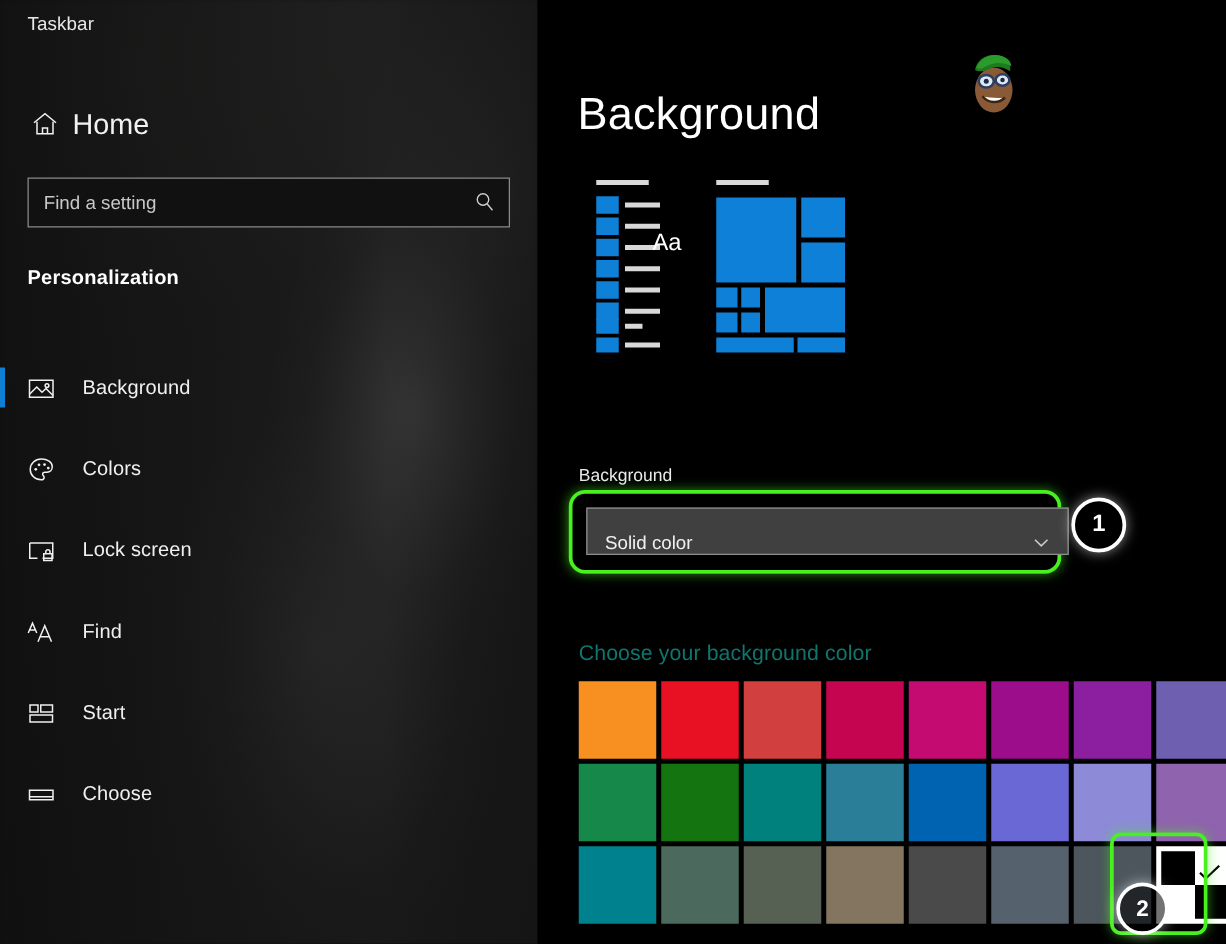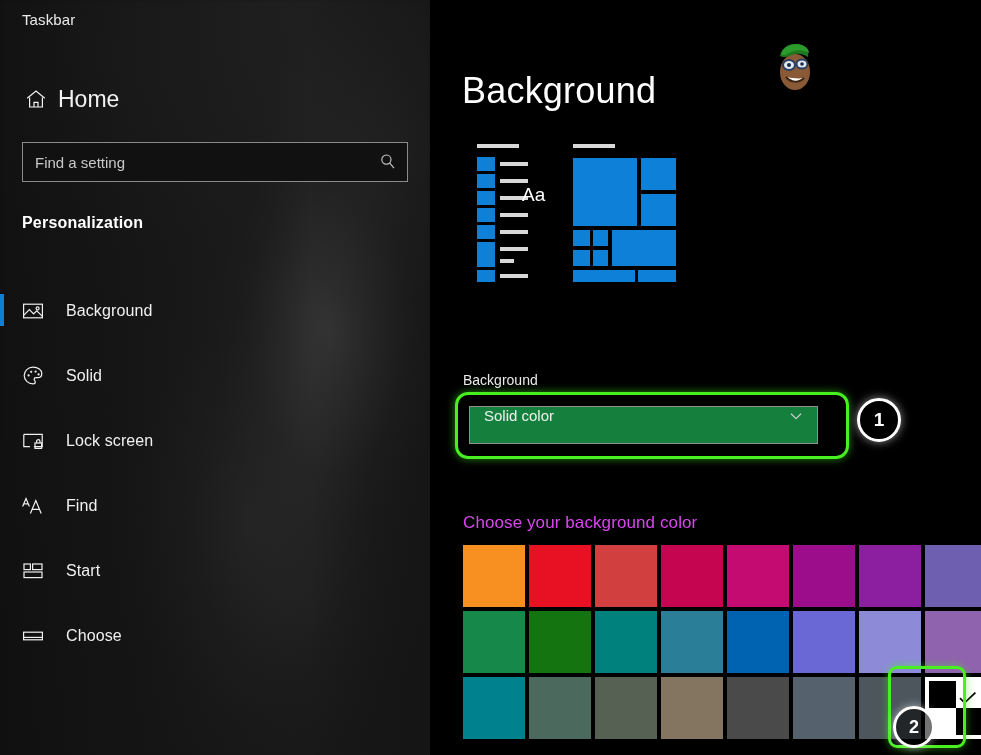--- a/index.html
+++ b/index.html
@@ -103,41 +103,41 @@
   .lbl-background{
     position:absolute;left:463px;top:372px;
     font-size:14px;color:#eaeaea;
   }
   .dd-hl{
     position:absolute;left:455px;top:392px;width:394px;height:67px;
     border:3px solid #49f020;border-radius:13px;box-sizing:border-box;
     box-shadow:0 0 9px rgba(73,240,32,.55);
   }
   .dropdown{
-    position:absolute;left:469px;top:406px;width:349px;height:38px;
-    background:#15803d;border:1px solid #8f8f8f;box-sizing:border-box;
-    display:flex;align-items:flex-start;cursor:default;
+    position:absolute;left:469px;top:406px;width:386px;height:38px;
+    background:#404040;border:1px solid #8f8f8f;box-sizing:border-box;
+    display:flex;align-items:flex-end;cursor:default;
   }
   .dropdown .dtxt{flex:1;font-size:15px;color:#f0f0f0;padding-left:14px;}
   .dropdown .chev{width:42px;display:flex;align-items:center;justify-content:center;}
 
   .badge{
     position:absolute;width:44px;height:44px;border-radius:50%;
     border:3px solid #ffffff;box-sizing:border-box;
     display:flex;align-items:center;justify-content:center;
     color:#ffffff;font-size:19px;font-weight:bold;
     background:rgba(0,0,0,.55);
     box-shadow:0 0 10px rgba(255,255,255,.55);
   }
   #badge-1{left:857px;top:398px;}
   #badge-2{left:893px;top:706px;width:42px;height:42px;font-size:18px;z-index:6;}
 
   .choose-head{
     position:absolute;left:463px;top:513px;
-    font-size:17px;color:#d946ef;letter-spacing:.1px;
+    font-size:17px;color:#0f766e;letter-spacing:.1px;
   }
 
   .swatch-grid{
     position:absolute;left:463px;top:545px;
     display:grid;grid-template-columns:repeat(8,62px);
     grid-auto-rows:62px;column-gap:4px;row-gap:4px;
   }
   .swatch{width:62px;height:62px;cursor:default;position:relative;}
 
   .sw-selected{
@@ -206,21 +206,21 @@
 
           <span class="ico">
             <svg width="24" height="24" viewBox="0 0 24 24" fill="none" stroke="#f0f0f0" stroke-width="1.2">
               <path d="M12 3.2c-4.9 0-8.8 3.7-8.8 8.3 0 4.6 3.9 8.3 8.8 8.3 1.5 0 2.3-1 2.3-1.9 0-1.2-1.2-1.5-1.2-2.6 0-.9.8-1.6 1.9-1.6h1.6c2.4 0 4.2-1.8 4.2-4.3 0-3.5-3.7-6.2-8.8-6.2z"></path>
               <circle cx="7.6" cy="11.4" r="1.1" fill="#f0f0f0" stroke="none"></circle>
               <circle cx="10.2" cy="7.8" r="1.1" fill="#f0f0f0" stroke="none"></circle>
               <circle cx="14.6" cy="7.6" r="1.1" fill="#f0f0f0" stroke="none"></circle>
               <circle cx="17.6" cy="10.4" r="1.1" fill="#f0f0f0" stroke="none"></circle>
             </svg>
           </span>
-          <span class="lbl">Solid</span>
+          <span class="lbl">Colors</span>
         </div>
 
         <div class="navitem">
 
           <span class="ico">
             <svg width="24" height="24" viewBox="0 0 24 24" fill="none" stroke="#f0f0f0" stroke-width="1.2">
               <path d="M2.8 5.4h18.4v12.2H13"></path>
               <path d="M2.8 5.4v12.2h6.2"></path>
               <rect x="14" y="14" width="6.6" height="5.4"></rect>
               <path d="M15.6 14v-1.6a1.7 1.7 0 0 1 3.4 0V14"></path>

